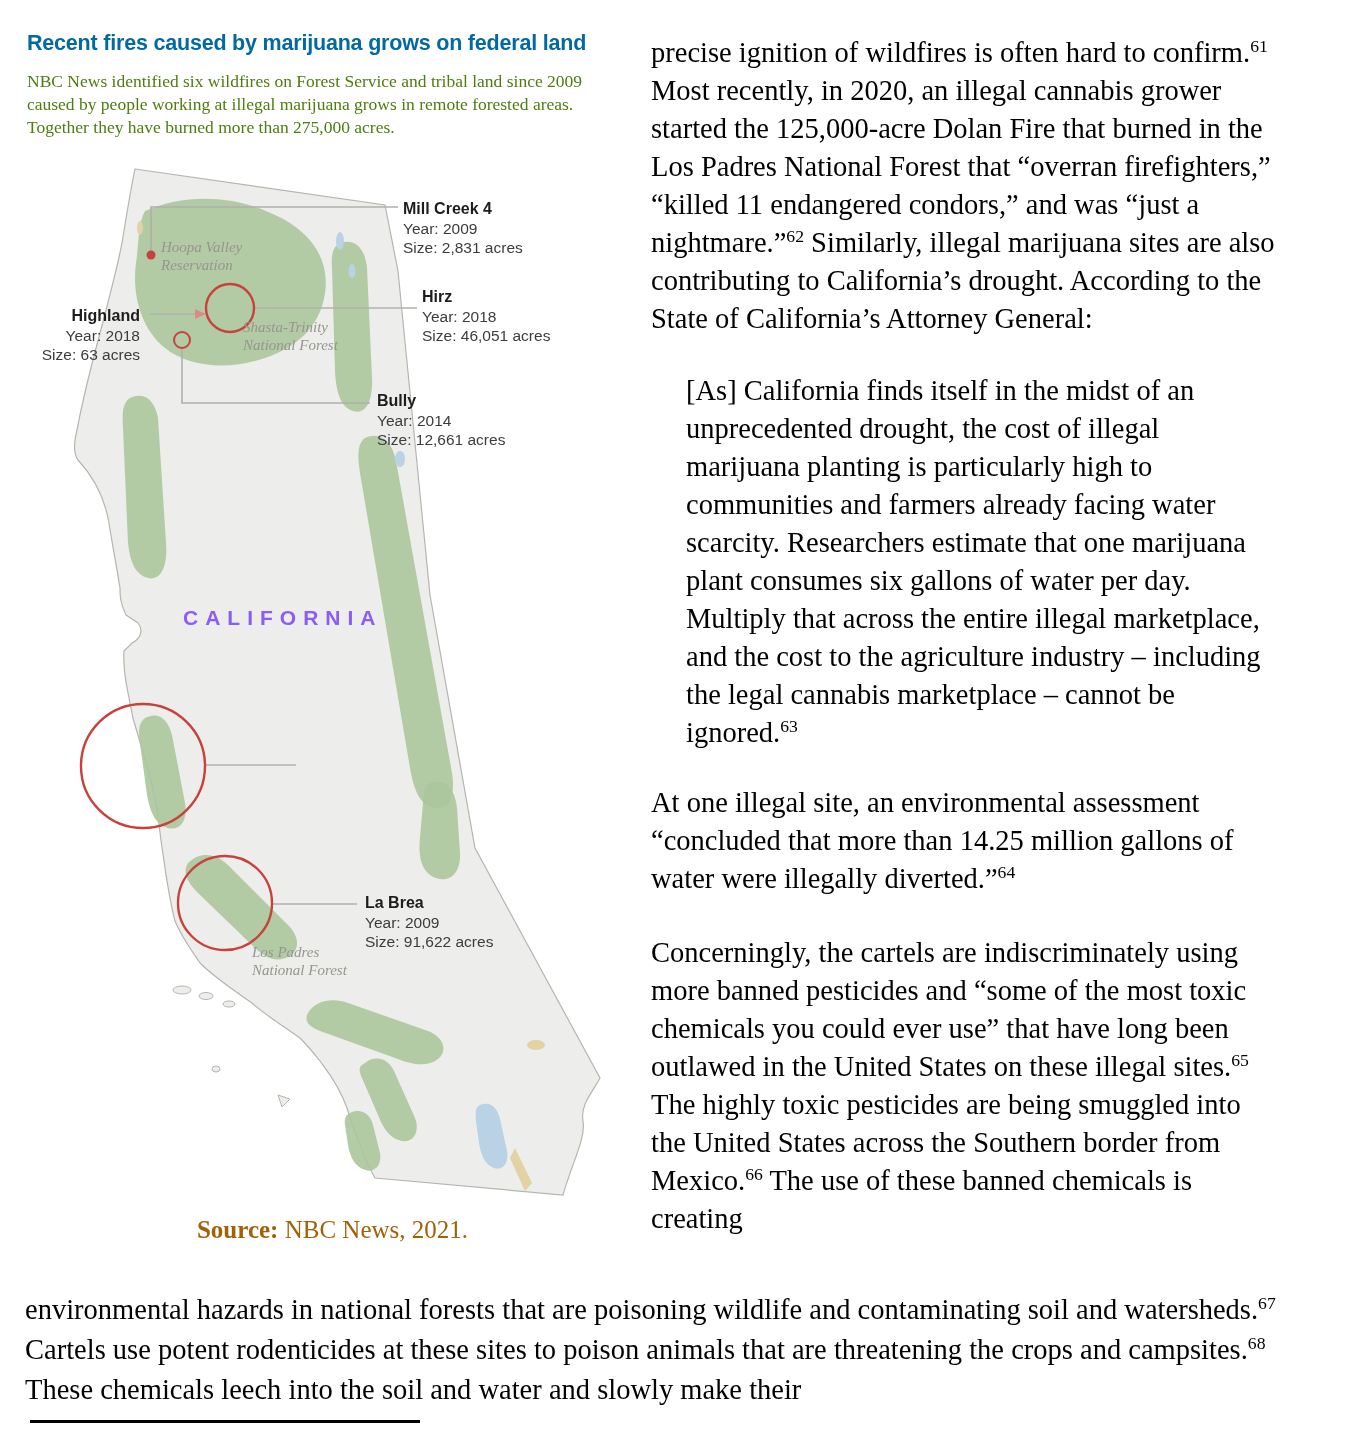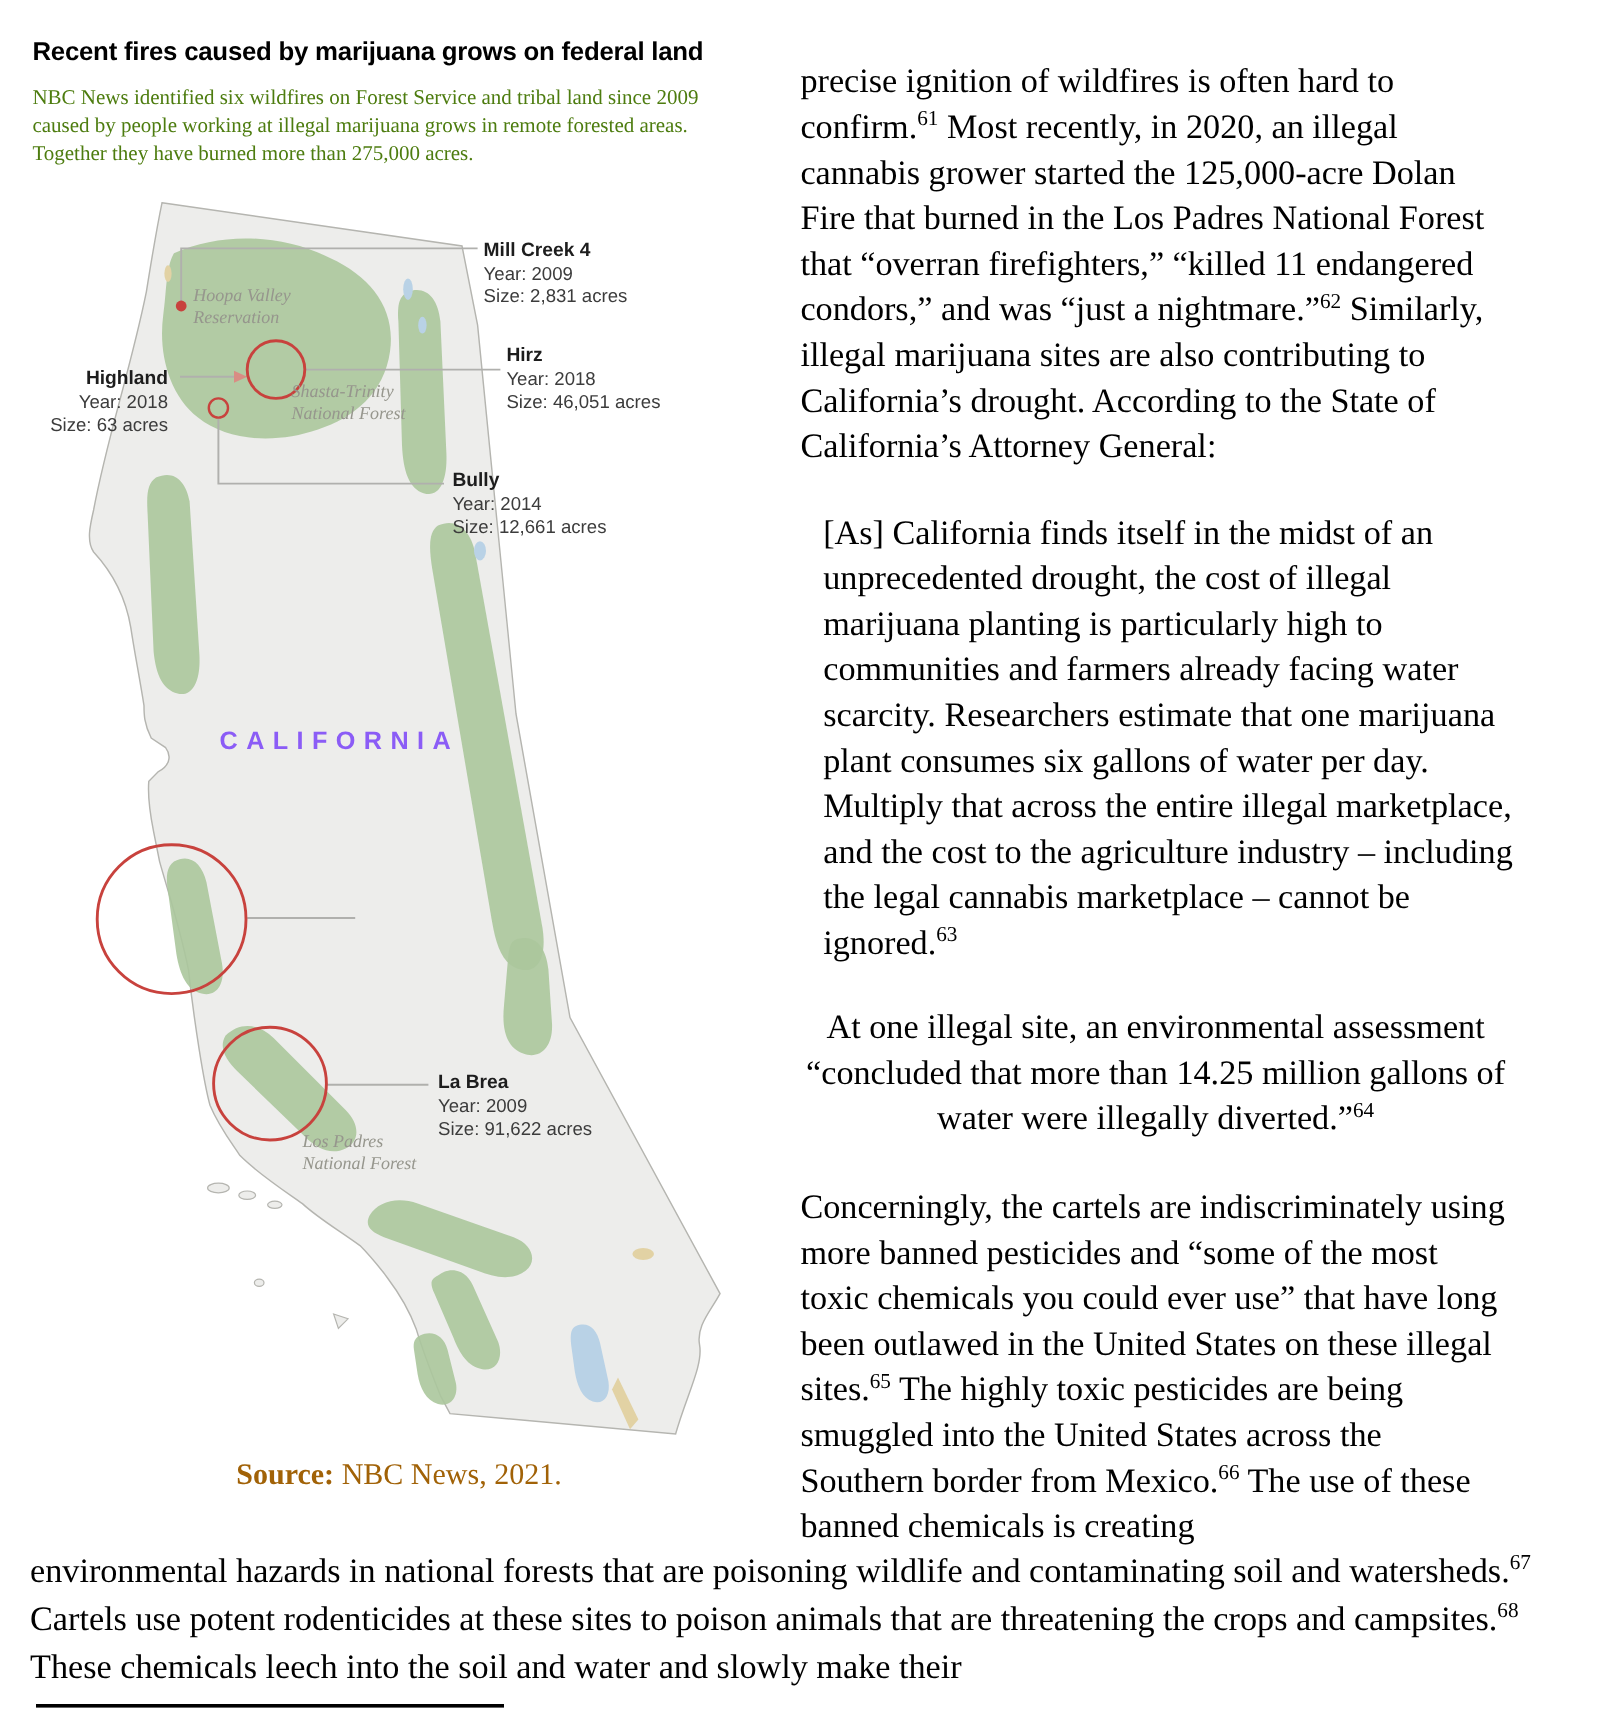--- a/index.html
+++ b/index.html
@@ -4,21 +4,21 @@
 <style>
   html,body{margin:0;padding:0;}
   body{
     width:1350px;height:1438px;background:#ffffff;position:relative;
     font-family:"Liberation Serif", serif;color:#000;overflow:hidden;
   }
   
   .fig-title{
     position:absolute;left:27px;top:31px;width:600px;
     font-family:"Liberation Sans", sans-serif;font-weight:700;
-    font-size:21.5px;color:#000000;letter-spacing:-0.2px;
+    font-size:21.5px;color:#0369a1;letter-spacing:-0.2px;
   }
   .fig-subtitle{
     position:absolute;left:27px;top:70px;width:606px;
     font-family:"Liberation Serif", serif;font-size:17.5px;line-height:1.32;
     color:#4d7c0f;
   }
   
   .map-wrap{position:absolute;left:20px;top:163px;width:625px;height:1042px;}
   .map-wrap svg{position:absolute;left:0;top:0;}
   .fire-label{
@@ -38,23 +38,23 @@
   .source-line{
     position:absolute;left:20px;top:1216px;width:625px;text-align:center;
     font-family:"Liberation Serif", serif;font-size:25px;color:#a16207;
   }
   .source-line b{font-weight:700;}
   
   .right-col{
     position:absolute;left:651px;top:34px;width:624px;
     font-size:28.5px;line-height:38px;
   }
-  .right-col p{margin:16px;}
+  .right-col p{margin:0;}
   .right-col .bq{margin:34px 2px 0 35px;}
-  .right-col .p3{margin-top:32px;text-align:center;}
+  .right-col .p3{margin-top:32px;}
   .right-col .p4{margin-top:36px;}
   sup{font-size:0.62em;line-height:0;}
   .bottom-para{
     position:absolute;left:25px;top:1290px;width:1310px;
     font-size:28.5px;line-height:40px;
   }
   .footnote-rule{
     position:absolute;left:30px;top:1420px;width:390px;height:3px;background:#000;
   }
 </style>

